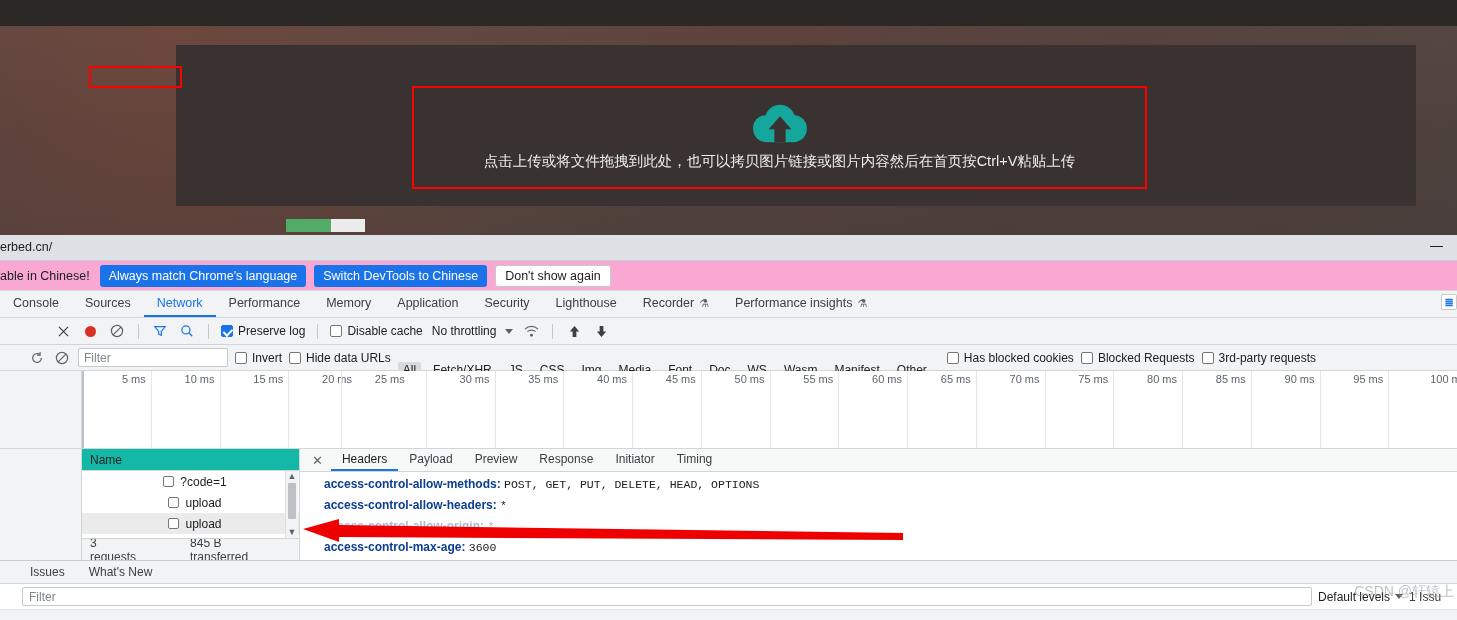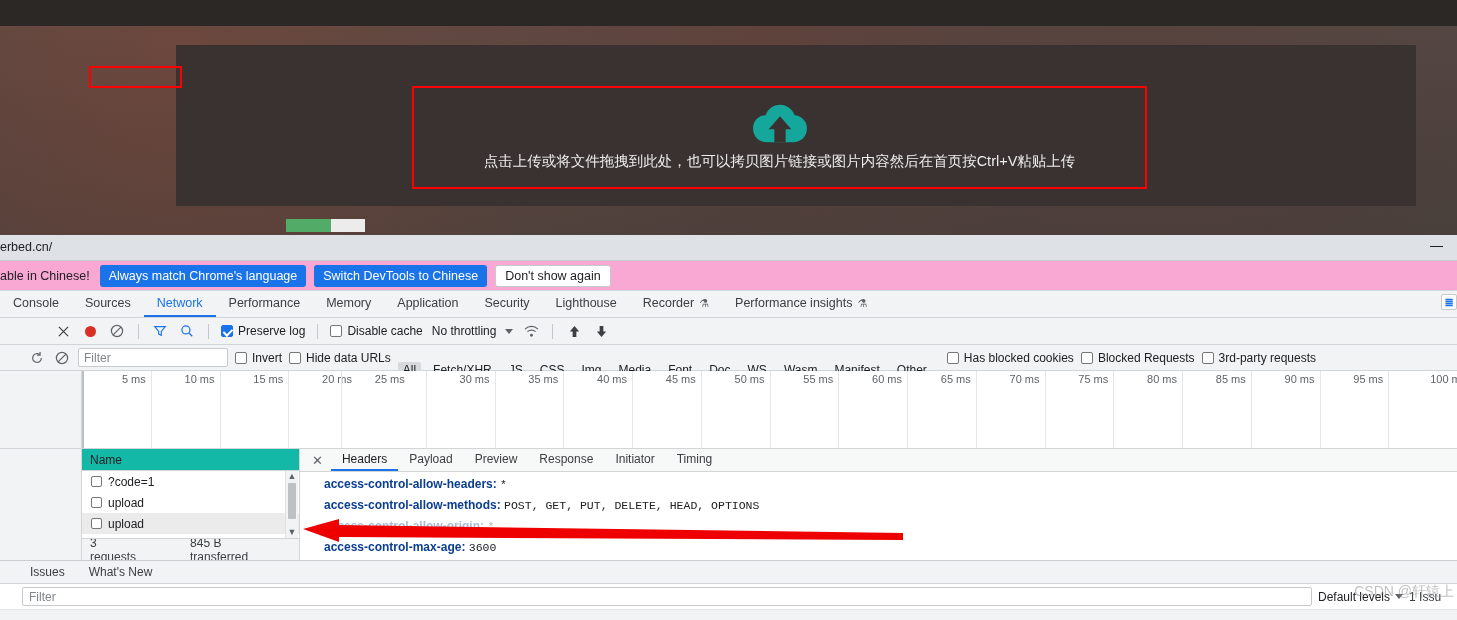--- a/index.html
+++ b/index.html
@@ -209,21 +209,21 @@
     position: absolute; left: 82px; top: 0; width: 218px; height: 100%;
     border-right: 1px solid #d2d5d8; background: #fff;
   }
   .req-head {
     height: 22px; background: #14b8a6; border-bottom: 1px solid #d2d5d8;
     font-size: 12px; color: #202124; display: flex; align-items: center;
     padding-left: 8px; position: relative;
   }
   .req-row {
     height: 21px; display: flex; align-items: center; gap: 6px;
-    padding-left: 9px; font-size: 12px; color: #202124; cursor: pointer;
+    padding-left: 9px; font-size: 12px; color: #202124; cursor: pointer; justify-content: center;
   }
   .req-row.selected { background: #ebebeb; }
   .req-cb {
     width: 11px; height: 11px; border: 1px solid #767676; border-radius: 2px;
     background: #fff; flex: none;
   }
   .hl-box {
     position: absolute; left: 89px; top: 66px; width: 93px; height: 22px;
     border: 2px solid #ff0000; pointer-events: none; z-index: 8;
   }
@@ -622,26 +622,26 @@
             </div>
           <div class="d-tab">
               <span>Initiator</span>
             </div>
           <div class="d-tab">
               <span>Timing</span>
             </div>
         </div>
         <div class="hdr-list">
           <div class="hdr-line">
+            <span class="hdr-key">access-control-allow-methods:</span>
+            <span class="hdr-val">POST, GET, PUT, DELETE, HEAD, OPTIONS</span>
+          </div>
+          <div class="hdr-line">
             <span class="hdr-key">access-control-allow-headers:</span>
             <span class="hdr-val">*</span>
-          </div>
-          <div class="hdr-line">
-            <span class="hdr-key">access-control-allow-methods:</span>
-            <span class="hdr-val">POST, GET, PUT, DELETE, HEAD, OPTIONS</span>
           </div>
           <div class="hdr-line faded">
             <span class="hdr-key">access-control-allow-origin:</span>
             <span class="hdr-val">*</span>
           </div>
           <div class="hdr-line">
             <span class="hdr-key">access-control-max-age:</span>
             <span class="hdr-val">3600</span>
           </div>
           <div class="hdr-line" style="opacity:.45">

